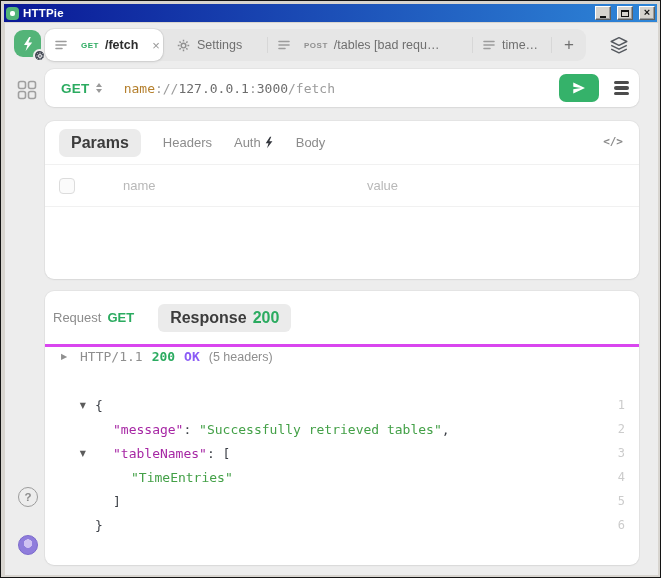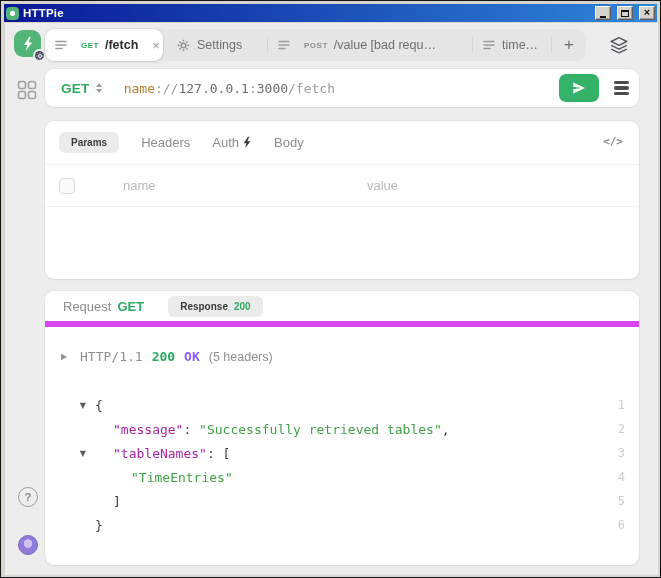--- a/index.html
+++ b/index.html
@@ -95,39 +95,39 @@
   .send-btn{ position:absolute; right:40px; top:5px; width:40px; height:28px; border-radius:7px;
     background:#35b26a; border:none; display:flex; align-items:center; justify-content:center;}
   .db-btn{ position:absolute; right:8px; top:8px; width:20px; height:22px;
     display:flex; align-items:center; justify-content:center;}
   .bars span{ display:block; width:15px; height:3.5px; border-radius:2px; background:#4c4c4c; margin:2px 0;}
 
   
   .reqpanel{ top:98px; height:158px;}
   .panel-tabs{ height:44px; display:flex; align-items:center; gap:22px; padding:0 14px;
     border-bottom:1px solid #f1f1f1; position:relative;}
-  .pill{ background:#ebebeb; border-radius:7px; padding:5px 12px; font-size:10px;
+  .pill{ background:#ebebeb; border-radius:7px; padding:5px 12px; font-size:16px;
     font-weight:bold; color:#3c3c3c;}
   .ptab{ font-size:13px; color:#8c8c8c; display:flex; align-items:center;}
   .ptab .bolt{ margin-left:3px; display:flex;}
   .code-btn{ position:absolute; right:16px; top:14px; font-family:"DejaVu Sans Mono",monospace;
     font-size:11px; font-weight:bold; color:#8a8a8a;}
   .kvrow{ height:42px; display:flex; align-items:center; padding:0 14px;
     border-bottom:1px solid #f1f1f1;gap:32px;}
   .checkbox{ width:16px; height:16px; border:1.5px solid #dcdcdc; border-radius:4px; background:#fbfbfb;}
   .kvrow input{ border:none; outline:none; background:transparent; font-size:13px; color:#3a3a3a;
     font-family:"Liberation Sans",sans-serif;}
   .kvrow input::placeholder{ color:#b8b8b8;}
   .kv-name{ width:212px; margin-left:16px;}
   .kv-value{ flex:1;}
 
   
   .respanel{ top:268px; height:274px;}
-  .res-tabs{ height:36px; display:flex; align-items:center; padding:0 18px;
-    border-bottom:6px solid #d946ef;}
+  .res-tabs{ height:56px; display:flex; align-items:center; padding:0 8px;
+    border-bottom:3px solid #d946ef;}
   .reqtab{ display:flex; gap:6px; font-size:13px; color:#8c8c8c; align-items:center;}
   .reqtab .m{ color:#2bab60; font-weight:bold;}
   .restab{ margin-left:24px; display:flex; gap:6px;border-radius:6px;}
   .restab .s{ color:#2bab60;}
   .status-line{ position:absolute; left:16px; top:58px; display:flex; align-items:center; gap:9px;
     font-family:"DejaVu Sans Mono",monospace; font-size:13px; color:#8f8f8f;}
   .status-line .tri{ font-size:8px; color:#8f8f8f; width:10px; font-family:"DejaVu Sans",sans-serif;}
   .status-line .st{ color:#2bab60; font-weight:bold;}
   .status-line .ok{ color:#8b5cf6; font-weight:bold;}
   .status-line .meta{ font-family:"Liberation Sans",sans-serif; font-size:12.5px; color:#8f8f8f;}
@@ -201,21 +201,21 @@
         <span class="lbl">Settings</span>
       </div>
       <div class="tdiv"></div>
       <div class="tab t3">
         <span class="ticon">
           <svg width="12" height="12" viewBox="0 0 12 12" stroke="#9c9c9c" stroke-width="1.6" stroke-linecap="round">
             <path d="M1 2.5h10M1 6h10M1 9.5h6"></path>
           </svg>
         </span>
         <span class="meth muted">POST</span>
-        <span class="lbl">/value [bad requ…</span>
+        <span class="lbl">/tables [bad requ…</span>
       </div>
       <div class="tdiv"></div>
       <div class="tab t4">
         <span class="ticon">
           <svg width="12" height="12" viewBox="0 0 12 12" stroke="#9c9c9c" stroke-width="1.6" stroke-linecap="round">
             <path d="M1 2.5h10M1 6h10M1 9.5h6"></path>
           </svg>
         </span>
         <span class="lbl">time…</span>
       </div>

